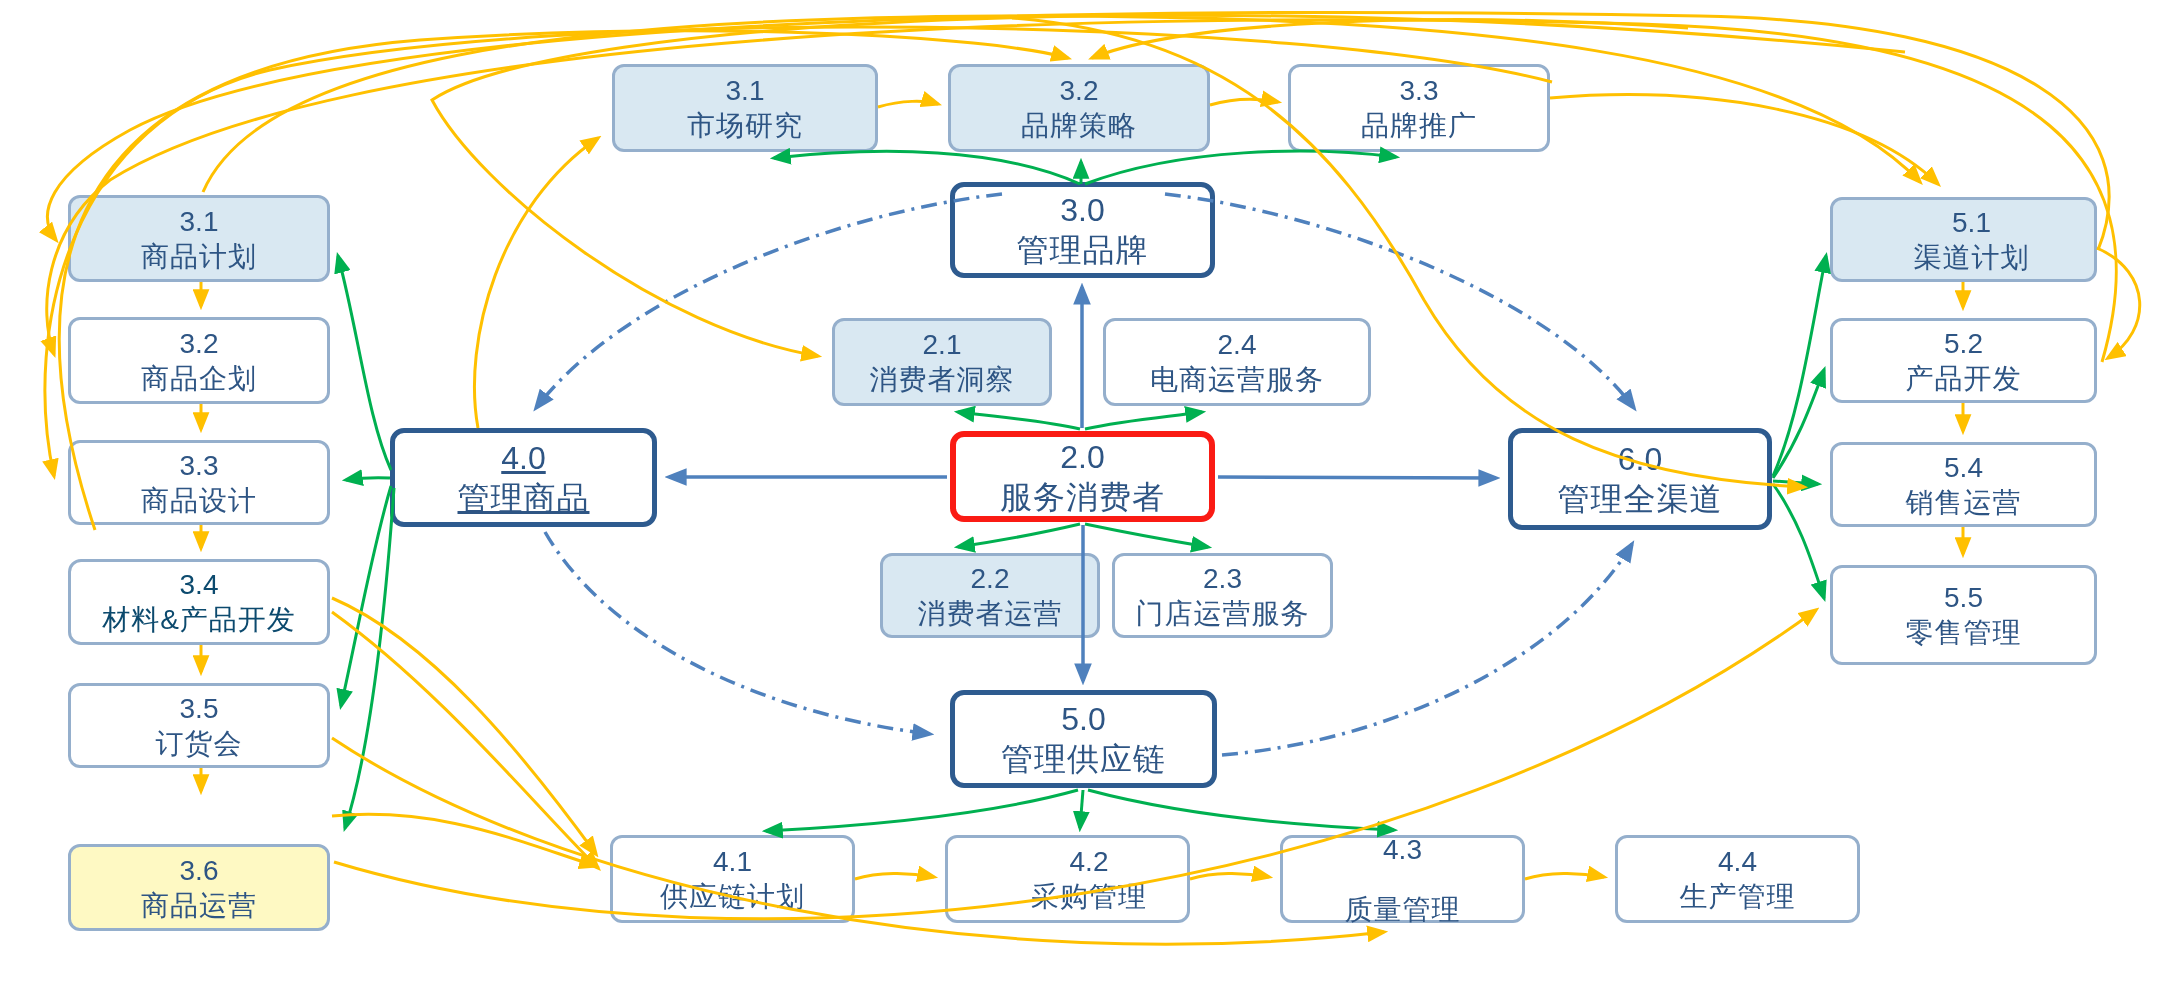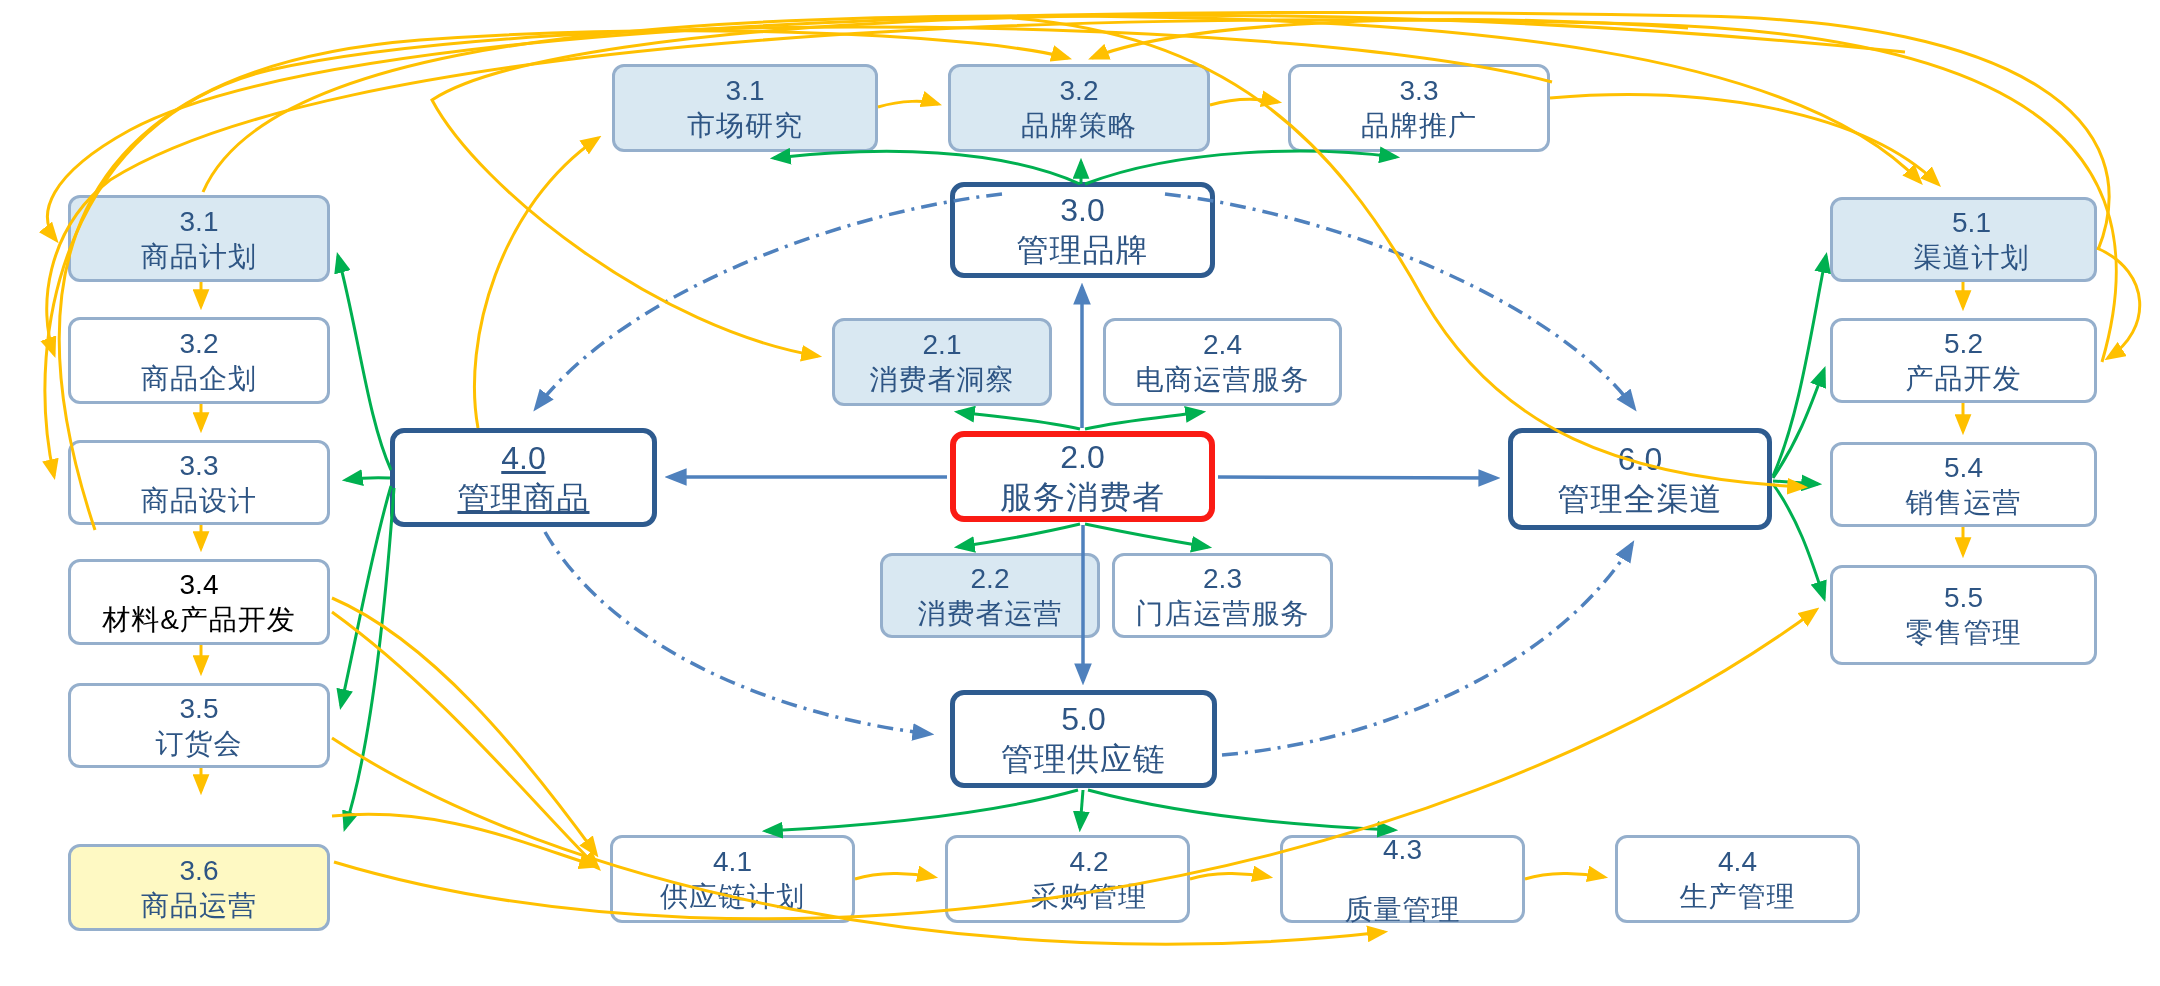--- a/index.html
+++ b/index.html
@@ -35,21 +35,21 @@
         <div class="lbl">品牌推广</div>
       </div>
       <div class="node hub" style="left: 950px; top: 182px; width: 265px; height: 96px; color: rgb(46, 85, 132); border-color: rgb(46, 91, 143);">
         <div class="num">3.0</div>
         <div class="lbl">管理品牌</div>
       </div>
       <div class="node filled" style="left: 832px; top: 318px; width: 220px; height: 88px; color: rgb(46, 85, 132); border-color: rgb(149, 175, 204); background: rgb(217, 232, 242);">
         <div class="num">2.1</div>
         <div class="lbl">消费者洞察</div>
       </div>
-      <div class="node plain" style="left: 1103px; top: 318px; width: 239px; height: 88px; color: rgb(46, 85, 132); border-color: rgb(149, 175, 204);">
+      <div class="node plain" style="left: 1103px; top: 318px; width: 268px; height: 88px; color: rgb(46, 85, 132); border-color: rgb(149, 175, 204);">
         <div class="num">2.4</div>
         <div class="lbl">电商运营服务</div>
       </div>
       <div class="node hub" style="left: 390px; top: 428px; width: 267px; height: 99px; color: rgb(46, 85, 132); border-color: rgb(46, 91, 143); text-decoration: underline;">
         <div class="num">4.0</div>
         <div class="lbl">管理商品</div>
       </div>
       <div class="node hub red" style="left: 950px; top: 431px; width: 265px; height: 91px; color: rgb(46, 85, 132); border-color: rgb(250, 27, 20);">
         <div class="num">2.0</div>
         <div class="lbl">服务消费者</div>
@@ -75,21 +75,21 @@
         <div class="lbl">商品计划</div>
       </div>
       <div class="node plain" style="left: 68px; top: 317px; width: 262px; height: 87px; color: rgb(46, 85, 132); border-color: rgb(149, 175, 204);">
         <div class="num">3.2</div>
         <div class="lbl">商品企划</div>
       </div>
       <div class="node plain" style="left: 68px; top: 440px; width: 262px; height: 85px; color: rgb(46, 85, 132); border-color: rgb(149, 175, 204);">
         <div class="num">3.3</div>
         <div class="lbl">商品设计</div>
       </div>
-      <div class="node plain" style="left: 68px; top: 559px; width: 262px; height: 86px; color: #000000; border-color: rgb(149, 175, 204);">
+      <div class="node plain" style="left: 68px; top: 559px; width: 262px; height: 86px; color: #0c4a6e; border-color: rgb(149, 175, 204); border-radius: 13px;">
         <div class="num">3.4</div>
         <div class="lbl">材料&amp;产品开发</div>
       </div>
       <div class="node plain" style="left: 68px; top: 683px; width: 262px; height: 85px; color: rgb(46, 85, 132); border-color: rgb(149, 175, 204);">
         <div class="num">3.5</div>
         <div class="lbl">订货会</div>
       </div>
       <div class="node filled" style="left: 68px; top: 844px; width: 262px; height: 87px; color: rgb(46, 85, 132); border-color: rgb(149, 175, 204); background: #fef9c3;">
         <div class="num">3.6</div>
         <div class="lbl">商品运营</div>

